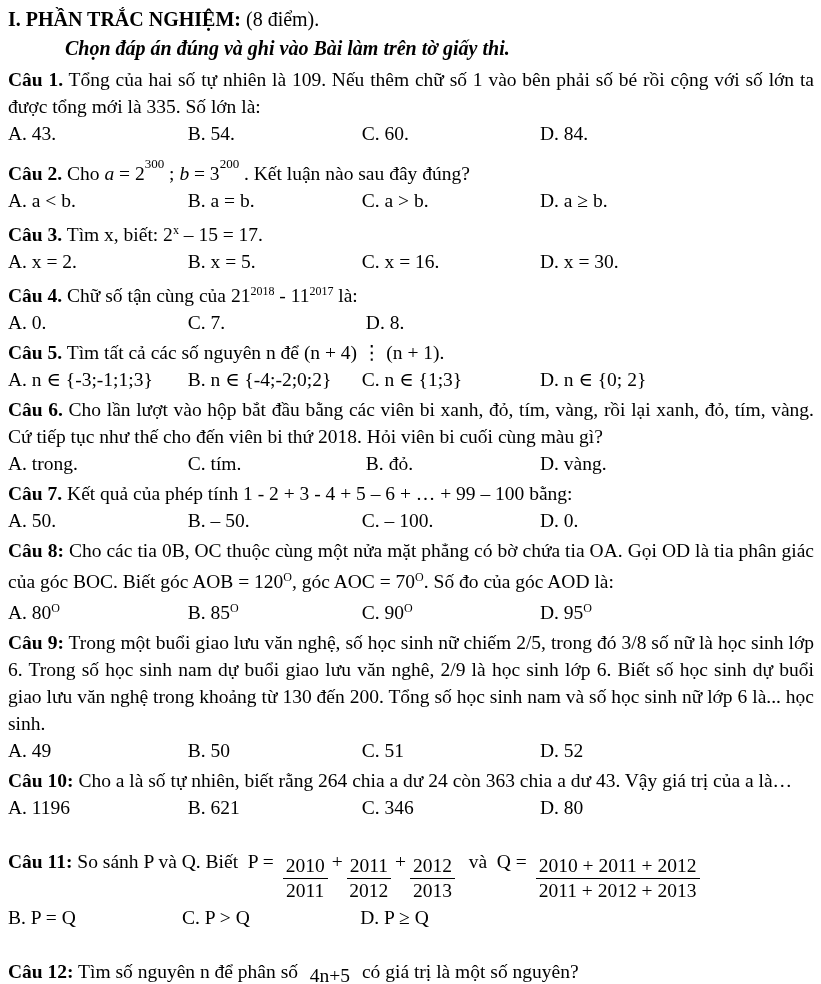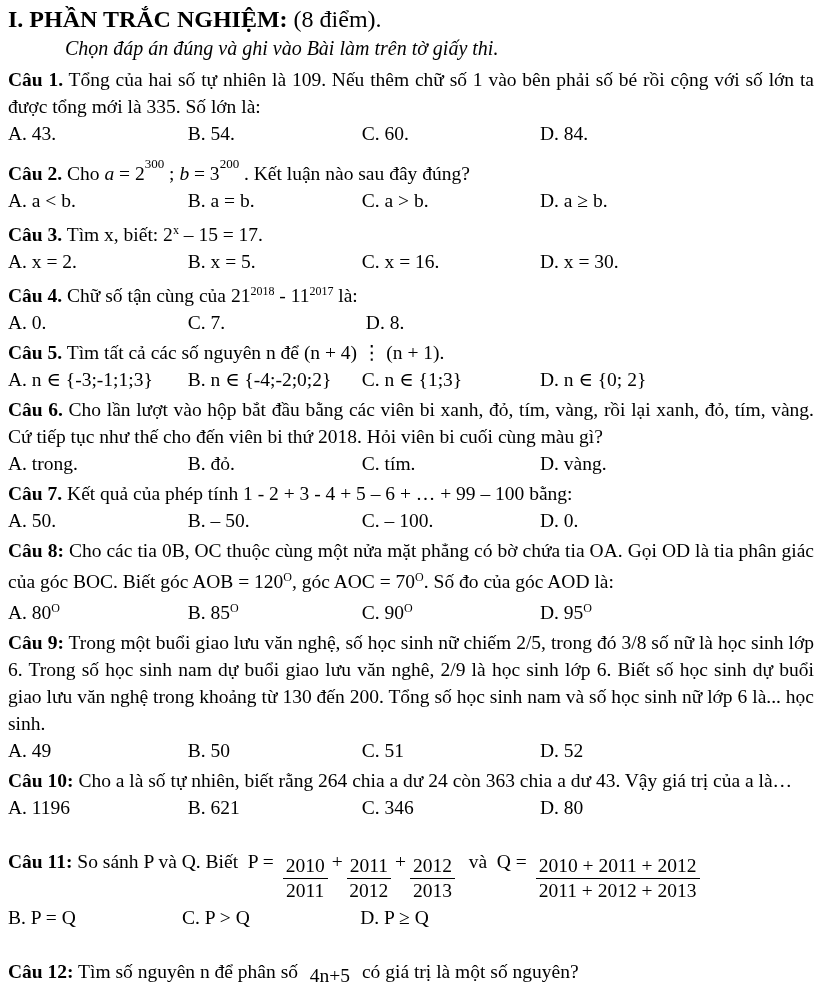--- a/index.html
+++ b/index.html
@@ -7,24 +7,24 @@
     width: 821px;
     height: 984px;
     box-sizing: border-box;
     padding: 5px 7px 0 8px;
     background: #ffffff;
     color: #000000;
     font-family: "Liberation Serif", "DejaVu Serif", serif;
     font-size: 19.5px;
     overflow: hidden;
   }
-  .heading { line-height: 28px; font-size: 24px; }
+  .heading { line-height: 28px; font-size: 20px; }
   .heading b { font-weight: bold; }
   .subtitle {
-    font-weight: normal;
+    font-weight: bold;
     font-style: italic;
     padding-left: 57px;
     line-height: 30px;
     font-size: 20px;
   }
   .q { margin-top: 3px; }
   .q-body { text-align: justify; line-height: 27px; }
   .q-label { font-weight: bold; }
   .opts { display: flex; line-height: 27px; }
   .opt { white-space: nowrap; padding-right: 10px; box-sizing: border-box; }
@@ -94,22 +94,22 @@
           <span class="opt opt-a"><span class="opt-key">A. </span><span class="txt">n ∈ {-3;-1;1;3}</span></span>
           <span class="opt opt-b"><span class="opt-key">B. </span><span class="txt">n ∈ {-4;-2;0;2}</span></span>
           <span class="opt opt-c"><span class="opt-key">C. </span><span class="txt">n ∈ {1;3}</span></span>
           <span class="opt opt-d"><span class="opt-key">D. </span><span class="txt">n ∈ {0; 2}</span></span>
         </div>
       </div>
       <div class="q">
         <div class="q-body"><b class="q-label">Câu 6.</b> <span class="txt">Cho lần lượt vào hộp bắt đầu bằng các viên bi xanh, đỏ, tím, vàng, rồi lại xanh, đỏ, tím, vàng. Cứ tiếp tục như thế cho đến viên bi thứ 2018. Hỏi viên bi cuối cùng màu gì?</span></div>
         <div class="opts">
           <span class="opt opt-a"><span class="opt-key">A. </span><span class="txt">trong.</span></span>
+          <span class="opt opt-c"><span class="opt-key">C. </span><span class="txt">tím.</span></span>
           <span class="opt opt-b"><span class="opt-key">B. </span><span class="txt">đỏ.</span></span>
-          <span class="opt opt-c"><span class="opt-key">C. </span><span class="txt">tím.</span></span>
           <span class="opt opt-d"><span class="opt-key">D. </span><span class="txt">vàng.</span></span>
         </div>
       </div>
       <div class="q">
         <div class="q-body"><b class="q-label">Câu 7.</b> <span class="txt">Kết quả của phép tính 1 - 2 + 3 - 4 + 5 – 6 + … + 99 – 100 bằng:</span></div>
         <div class="opts">
           <span class="opt opt-a"><span class="opt-key">A. </span><span class="txt">50.</span></span>
           <span class="opt opt-b"><span class="opt-key">B. </span><span class="txt">– 50.</span></span>
           <span class="opt opt-c"><span class="opt-key">C. </span><span class="txt">– 100.</span></span>
           <span class="opt opt-d"><span class="opt-key">D. </span><span class="txt">0.</span></span>

